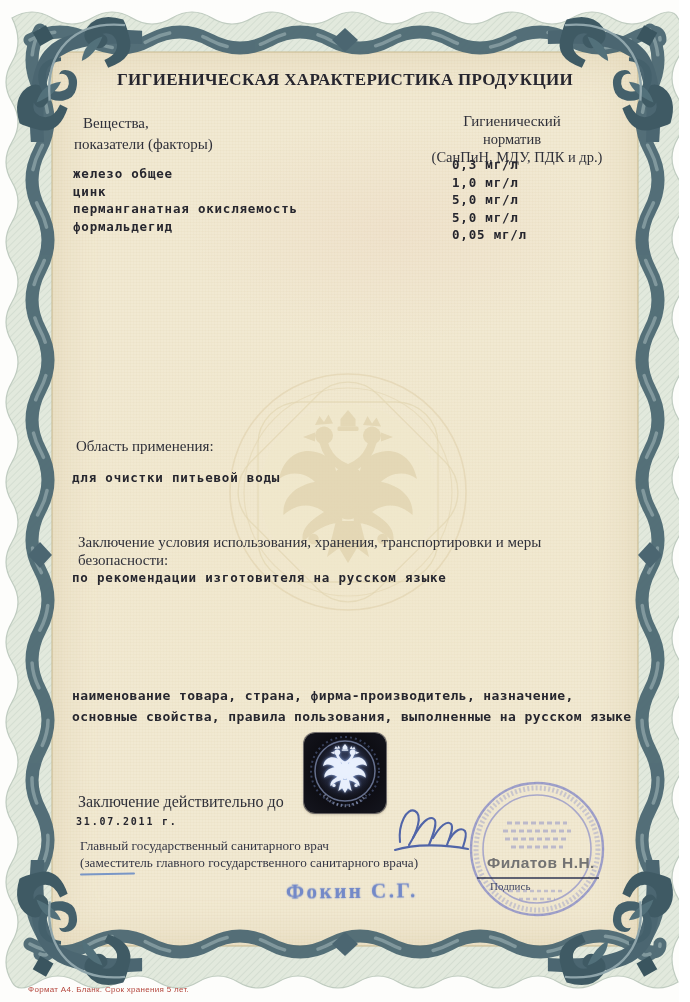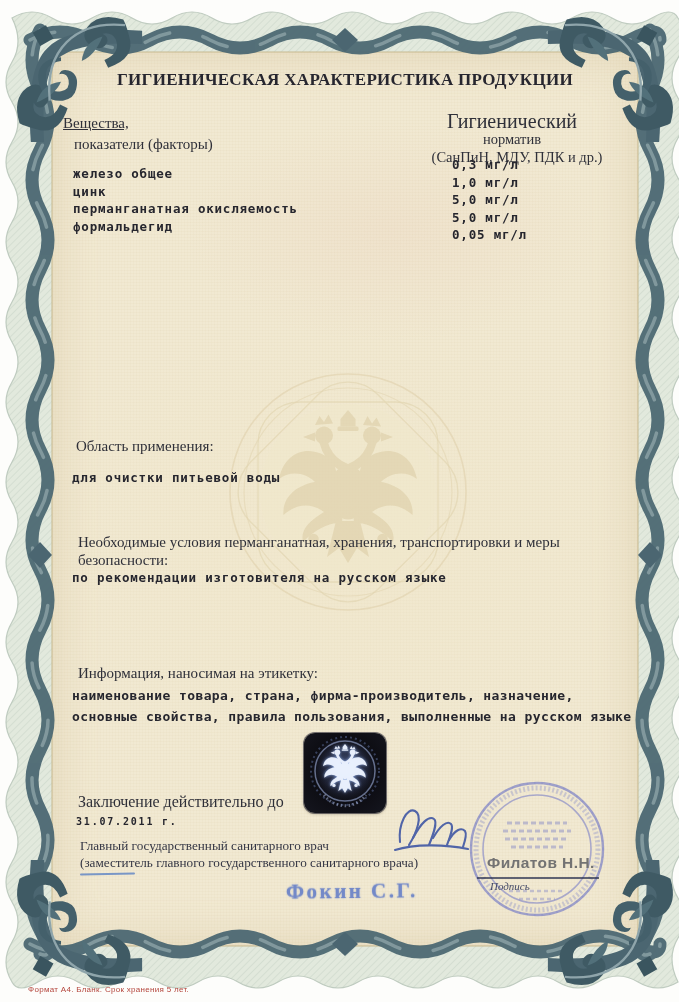--- a/index.html
+++ b/index.html
@@ -22,21 +22,21 @@
   .mono{font-family:"DejaVu Sans Mono", monospace;font-weight:bold;color:#26262e;
         font-size:12.5px;letter-spacing:.8px;}
   .subst-names div, .subst-values div{height:17.5px;}
   .center-col{text-align:center;}
   .hologram{position:absolute;left:304px;top:733px;width:82px;height:80px;border-radius:11px;
             background:radial-gradient(circle at 50% 46%, #23263a 0%, #0d0d13 55%, #15161f 100%);
             box-shadow:0 0 0 1px rgba(40,40,55,.6), 0 1px 3px rgba(60,50,30,.4);}
   .stamp-name{position:absolute;left:487px;top:854px;font-family:"Liberation Sans",sans-serif;
               font-weight:bold;font-size:15.5px;color:#737373;letter-spacing:.4px;}
   .sig-line{position:absolute;left:477px;top:877px;width:122px;height:1.6px;background:#2d3452;opacity:.75;}
-  .sig-caption{position:absolute;left:490px;top:880px;font-style:italic;font-size:11px;color:#424866;}
+  .sig-caption{position:absolute;left:490px;top:880px;font-size:11px;color:#424866;}
   .fokin{position:absolute;left:286px;top:879px;font-weight:bold;font-size:21px;
          letter-spacing:2.5px;color:#7389c8;transform:rotate(-.6deg);
          text-shadow:0 0 1.5px rgba(115,137,200,.75);filter:blur(.3px);}
   .pen-underline{position:absolute;left:80px;top:873px;width:55px;height:2.4px;
                  background:#5b82c4;opacity:.8;transform:rotate(-1.2deg);border-radius:2px;}
   .footer-note{position:absolute;left:28px;top:985px;font-family:"Liberation Sans",sans-serif;
                font-size:8px;color:#b4453c;letter-spacing:.3px;}
 </style>
 </head>
 <body>
@@ -121,48 +121,47 @@
     </g>
 
     <use href="#corner" width="132" height="132" transform="translate(12 12)"></use>
     <use href="#corner" width="132" height="132" transform="translate(678 12) scale(-1 1)"></use>
     <use href="#corner" width="132" height="132" transform="translate(12 990) scale(1 -1)"></use>
     <use href="#corner" width="132" height="132" transform="translate(678 990) scale(-1 -1)"></use>
   </svg>
 
   <div class="txt title">ГИГИЕНИЧЕСКАЯ ХАРАКТЕРИСТИКА ПРОДУКЦИИ</div>
 
-  <div class="txt serif15" style="left:63px;top:114px;text-decoration:underline;">Вещества,</div>
+  <div class="txt serif15" style="left:83px;top:114px;">Вещества,</div>
   <div class="txt serif15" style="left:74px;top:135px;">показатели (факторы)</div>
 
-  <div class="txt serif15 center-col" style="left:424px;top:112px;width:176px;font-size:20px;">Гигиенический</div>
+  <div class="txt serif15 center-col" style="left:424px;top:112px;width:176px;font-size:15px;">Гигиенический</div>
   <div class="txt serif15 center-col" style="left:424px;top:130px;width:176px;font-size:14.5px;">норматив</div>
   <div class="txt serif15 center-col" style="left:424px;top:148px;width:186px;font-size:14.5px;">(СанПиН, МДУ, ПДК и др.)</div>
 
   <div class="txt mono subst-names" style="left:73px;top:166px;">
     <div>железо общее</div>
     <div>цинк</div>
     <div>перманганатная окисляемость</div>
     <div>формальдегид</div>
   </div>
   <div class="txt mono subst-values" style="left:452px;top:157px;">
     <div>0,3 мг/л</div>
     <div>1,0 мг/л</div>
     <div>5,0 мг/л</div>
     <div>5,0 мг/л</div>
     <div>0,05 мг/л</div>
   </div>
 
   <div class="txt serif15" style="left:76px;top:437px;">Область применения:</div>
   <div class="txt mono" style="left:72px;top:470px;">для очистки питьевой воды</div>
 
-  <div class="txt serif15" style="left:78px;top:533px;width:515px;">Необходимые условия перманганатная, хранения, транспортировки и меры безопасности:</div>
+  <div class="txt serif15" style="left:78px;top:533px;width:515px;">Заключение условия использования, хранения, транспортировки и меры безопасности:</div>
   <div class="txt mono" style="left:72px;top:570px;">по рекомендации изготовителя на русском языке</div>
 
-  <div class="txt serif15" style="left:78px;top:664px;">Информация, наносимая на этикетку:</div>
   <div class="txt mono" style="left:72px;top:685px;width:572px;font-size:13px;letter-spacing:.4px;line-height:21px;">наименование товара, страна, фирма-производитель, назначение, основные свойства, правила пользования, выполненные на русском языке</div>
 
   <div class="hologram">
     <svg width="82" height="80" viewBox="0 0 82 80">
       <defs>
         <radialGradient id="hgrad" cx="50%" cy="46%" r="55%">
           <stop offset="0%" stop-color="rgba(150,180,255,.35)"></stop>
           <stop offset="60%" stop-color="rgba(120,150,230,.12)"></stop>
           <stop offset="100%" stop-color="rgba(0,0,0,0)"></stop>
         </radialGradient>

